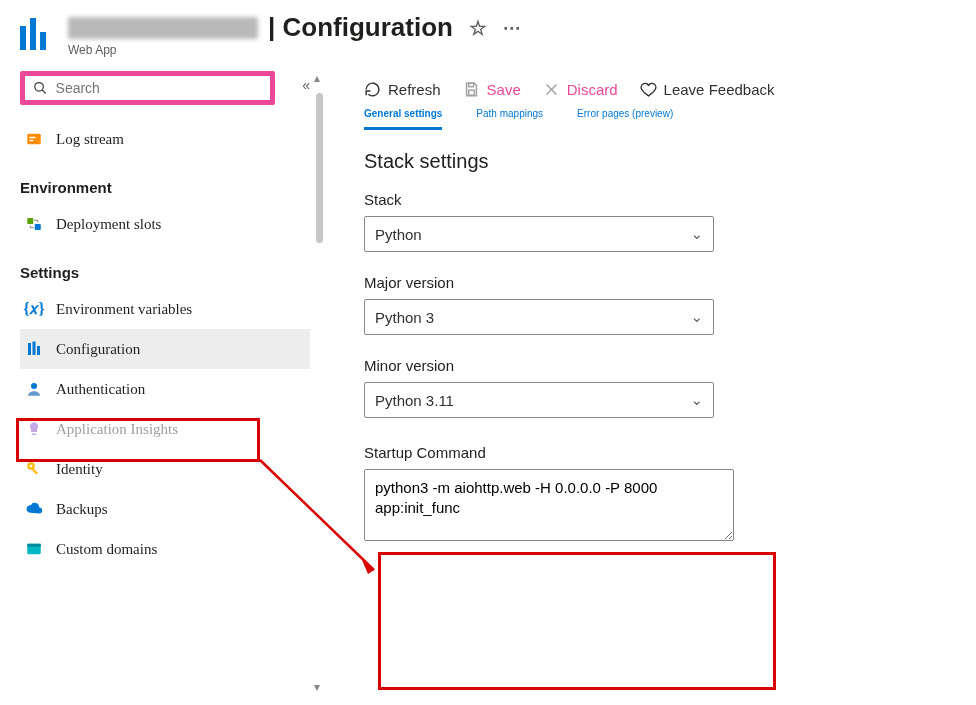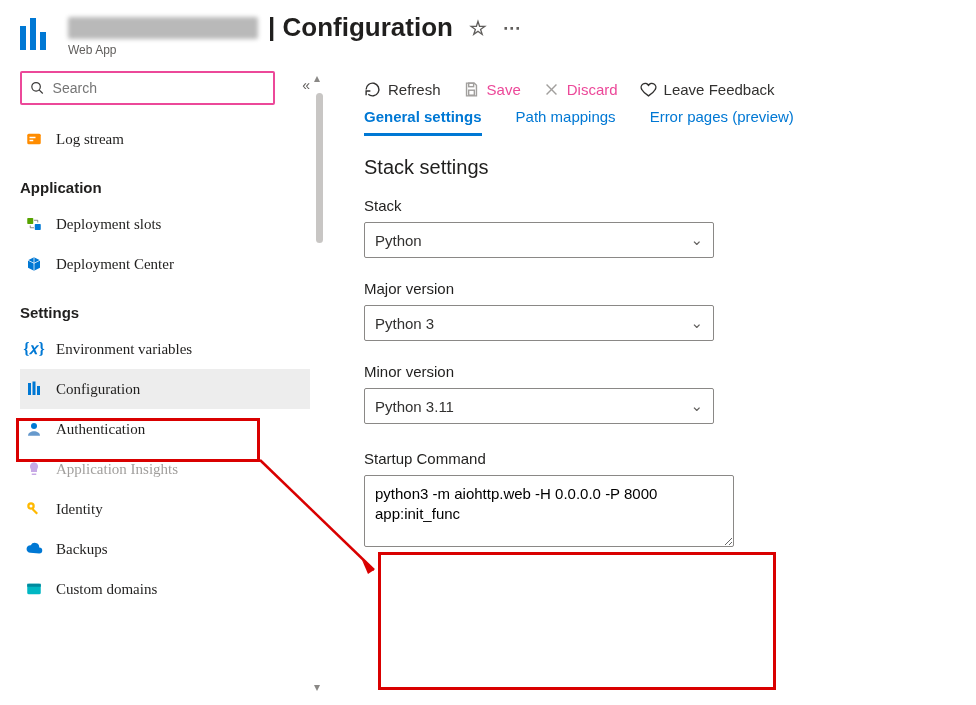--- a/index.html
+++ b/index.html
@@ -49,21 +49,21 @@
     width: 310px; flex: 0 0 310px;
     padding: 6px 0 0 20px;
     position: relative;
   }
   .collapse-caret {
     position: absolute; right: 0; top: 12px; color:#605e5c; font-size:14px;
     cursor:pointer;
   }
   .search-wrap {
     display: flex; align-items: center;
-    border: 2px solid #ec4899; border-radius: 2px;
+    border: 5px solid #ec4899; border-radius: 2px;
     padding: 4px 8px; width: 255px; height: 34px;
     color:#605e5c;
   }
   .search-wrap svg { width: 16px; height:16px; margin-right:6px; stroke:#3b3a39;}
   .search-wrap input {
     border: none; outline: none; font-size: 14px; width: 100%;
     color:#323130; background:transparent;
   }
 
   .section-label {
@@ -104,21 +104,21 @@
   .main { flex:1; padding: 0 20px 0 36px; position:relative; }
   .cmdbar {
     display:flex; align-items:center; gap:22px;
     padding: 16px 0 10px 0; font-size: 15px;
   }
   .cmd { display:flex; gap:7px; cursor:pointer; color:#323130;}
   .cmd.disabled{ color:#ec4899; cursor:default;}
   .cmd svg{width:17px;height:17px;}
   .cmd.disabled svg *{stroke:#a19f9d; fill:none;}
   .tabs {
-    display:flex; gap:34px; font-size:15px; padding-bottom:0;
+    display:flex; gap:34px; font-size:10px; padding-bottom:0;
     border-bottom: none;
   }
   .tab { color:#0078d4; padding-bottom:8px; cursor:pointer;}
   .tab.active { font-weight:600; border-bottom: 3px solid #0078d4;}
   h2.section-h {
     font-size: 20px; font-weight:400; margin: 20px 0 18px 0; color:#201f1e;
   }
   .field { margin-bottom: 22px; }
   .field-label { font-size: 15px; margin-bottom: 8px; color:#201f1e;}
   .select {
@@ -182,41 +182,32 @@
       <span class="nav-ico">
         <svg viewBox="0 0 24 24">
               <rect x="3" y="5" width="18" height="14" rx="2" fill="#ff8c00"></rect>
               <rect x="6" y="9" width="8" height="2" fill="#fff"></rect>
               <rect x="6" y="13" width="5" height="2" fill="#fff"></rect>
             </svg>
       </span>
       <span>Log stream</span>
     </div>
 
-    <div class="section-label">Application</div>
+    <div class="section-label">Environment</div>
 
     <div class="nav-item">
       <span class="nav-ico">
         <svg viewBox="0 0 24 24">
               <rect x="3" y="4" width="8" height="8" rx="1" fill="#57a300"></rect>
               <rect x="13" y="12" width="8" height="8" rx="1" fill="#0078d4"></rect>
               <path d="M12 7h5v3" stroke="#605e5c" fill="none"></path>
               <path d="M12 17H7v-3" stroke="#605e5c" fill="none"></path>
             </svg>
       </span>
       <span>Deployment slots</span>
-    </div>
-    <div class="nav-item">
-      <span class="nav-ico">
-        <svg viewBox="0 0 24 24">
-              <path d="M12 3l8 4v10l-8 4-8-4V7z" fill="#0078d4"></path>
-              <path d="M12 3v18M4 7l8 4 8-4" stroke="#fff" stroke-width="1" fill="none"></path>
-            </svg>
-      </span>
-      <span>Deployment Center</span>
     </div>
 
     <div class="section-label">Settings</div>
 
     <div class="nav-item">
       <span class="nav-ico" style="color:#0078d4;font-weight:600">{𝑥}</span>
       <span>Environment variables</span>
     </div>
     <div class="nav-item selected">
       <span class="nav-ico">

